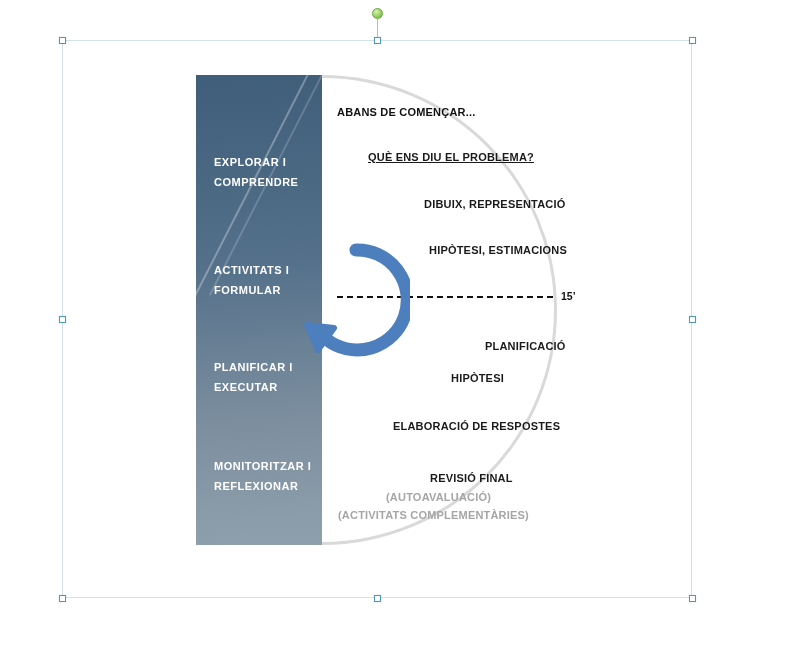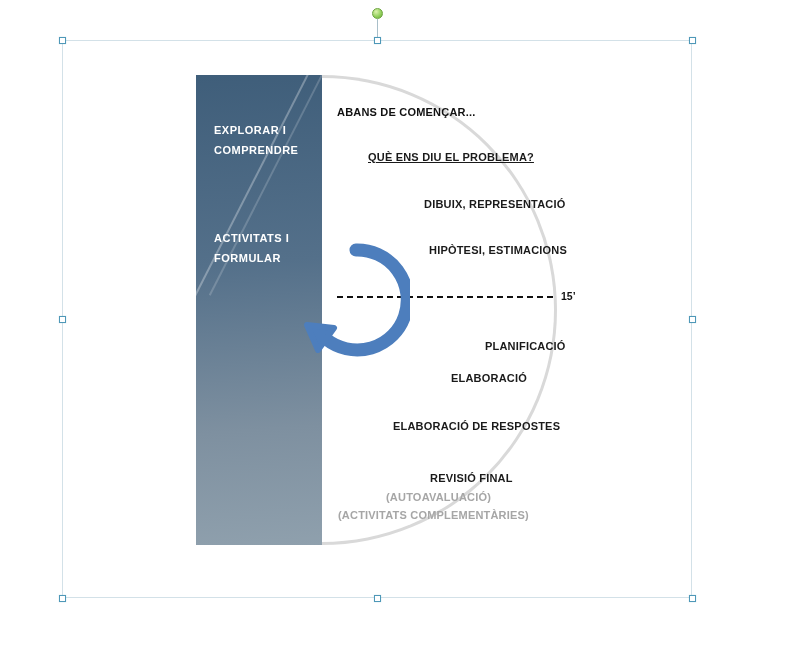--- a/index.html
+++ b/index.html
@@ -61,20 +61,21 @@
   .sheen.s1 { left: 52px; top: -20px; }
   .sheen.s2 { left: 74px; top: -35px; opacity: .6; }
 
   .stage {
     position: absolute;
     left: 18px; width: 104px;
     color: #ffffff;
     font-size: 11px; font-weight: bold;
     line-height: 20px; letter-spacing: 0.5px;
     white-space: nowrap;
+    margin-top: 32px;
   }
 
   .semi-arc {
     position: absolute;
     left: 322px; top: 75px; width: 235px; height: 470px;
     border: 3px solid #d9d9d9;
     border-left: none;
     border-radius: 0 235px 235px 0 / 0 235px 235px 0;
     z-index: 1;
   }
@@ -139,29 +140,37 @@
     <div class="sheen s2"></div>
 
     <div class="stage" style="top:45px;">
       <div>EXPLORAR I</div>
       <div>COMPRENDRE</div>
     </div>
     <div class="stage" style="top:153px;">
       <div>ACTIVITATS I</div>
       <div>FORMULAR</div>
     </div>
+    <div class="stage" style="top:250px;">
+      <div>PLANIFICAR I</div>
+      <div>EXECUTAR</div>
+    </div>
+    <div class="stage" style="top:349px;">
+      <div>MONITORITZAR I</div>
+      <div>REFLEXIONAR</div>
+    </div>
   </div>
 
   <div class="diagram-title">ABANS DE COMENÇAR...</div>
 
   <div class="step" style="left:368px; top:151px;text-decoration:underline;">QUÈ ENS DIU EL PROBLEMA?</div>
   <div class="step" style="left:424px; top:198px;">DIBUIX, REPRESENTACIÓ</div>
   <div class="step" style="left:429px; top:244px;">HIPÒTESI, ESTIMACIONS</div>
   <div class="step" style="left:461px; top:340px;padding-left:24px;">PLANIFICACIÓ</div>
-  <div class="step" style="left:451px; top:372px;">ELABORACIÓ</div>
+  <div class="step" style="left:451px; top:372px;">HIPÒTESI</div>
   <div class="step" style="left:393px; top:420px;">ELABORACIÓ DE RESPOSTES</div>
   <div class="step" style="left:430px; top:472px;">REVISIÓ FINAL</div>
   <div class="step muted" style="left:379px; top:491px;margin-left:7px;">(AUTOAVALUACIÓ)</div>
   <div class="step muted" style="left:338px; top:509px;">(ACTIVITATS COMPLEMENTÀRIES)</div>
 
   <div class="time-line"></div>
   <div class="timer">15’</div>
 
   <svg class="cycle-arrow" viewBox="0 0 112 142">
     <path d="M 58 14 A 50 50 0 1 1 28 103" fill="none" stroke="#4d7ebd" stroke-width="13" stroke-linecap="round"></path>

